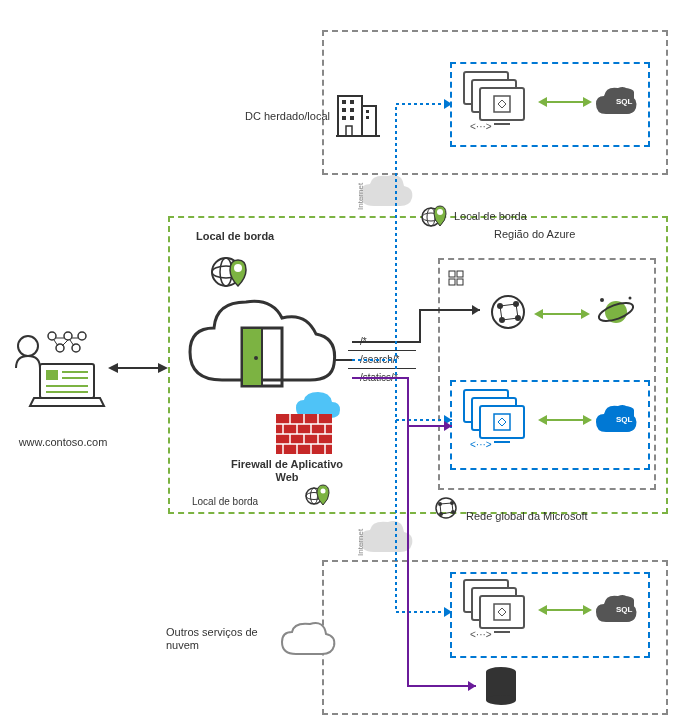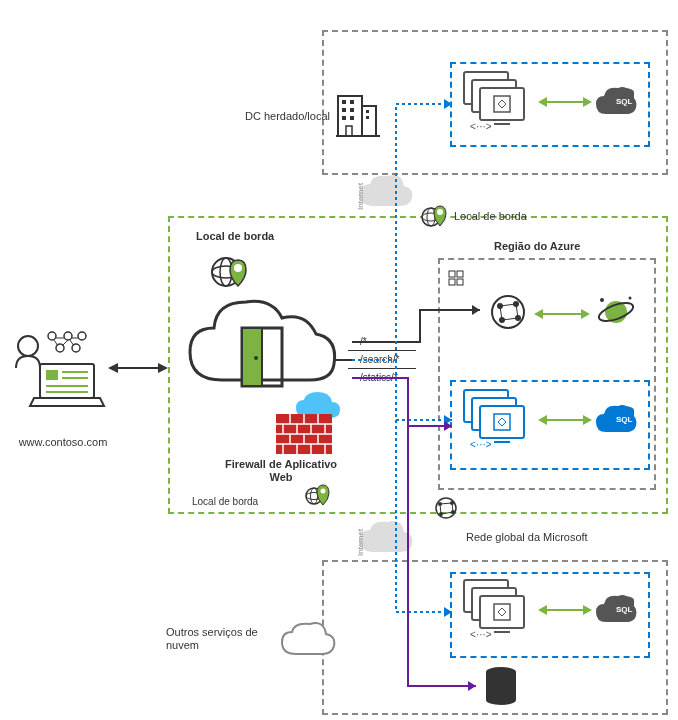--- a/index.html
+++ b/index.html
@@ -93,21 +93,21 @@
 <svg viewBox="0 0 28 28" width="28" height="28">
 <circle cx="10" cy="16" r="8" fill="#fff" stroke="#333" stroke-width="1.5"></circle>
 <ellipse cx="10" cy="16" rx="8" ry="3.5" fill="none" stroke="#333" stroke-width="1"></ellipse>
 <ellipse cx="10" cy="16" rx="3.5" ry="8" fill="none" stroke="#333" stroke-width="1"></ellipse>
 <path d="M19 5 Q25 5 25 13 Q25 19 19 25 Q13 19 13 13 Q13 5 19 5 Z" fill="#7cb342" stroke="#333" stroke-width="1"></path>
 <circle cx="19" cy="11" r="2.5" fill="#fff"></circle>
 </svg>
 </div>
 <div class="abs label" style="left:192px;top:496px;font-size:10px">Local de borda</div>
 
-<div class="abs label" style="left:221px;top:458px;width:120px;text-align:center;font-weight:600;line-height:1.2">
+<div class="abs label" style="left:227px;top:458px;width:120px;text-align:center;font-weight:600;line-height:1.2">
 <span>Firewall de Aplicativo Web</span>
 </div>
 
 <div class="abs" style="left:294px;top:390px;width:48px;height:32px">
 <svg viewBox="0 0 48 32" width="48" height="32">
 <path d="M14 28 Q2 28 2 18 Q2 10 10 10 Q12 2 24 2 Q36 2 38 12 Q46 12 46 20 Q46 28 36 28 Z" fill="#4fc3f7"></path>
 </svg>
 </div>
 
 <div class="abs" style="left:276px;top:414px;width:56px;height:40px">
@@ -144,21 +144,21 @@
 <rect x="6" y="30" width="4" height="4" fill="#333"></rect>
       <rect x="14" y="30" width="4" height="4" fill="#333"></rect>
 <rect x="10" y="40" width="6" height="10" fill="none" stroke="#333" stroke-width="1.5"></rect>
 <rect x="30" y="24" width="3" height="3" fill="#333"></rect>
       <rect x="30" y="30" width="3" height="3" fill="#333"></rect>
 <line x1="0" y1="50" x2="44" y2="50" stroke="#333" stroke-width="2"></line>
 </svg>
 </div>
 <div class="abs label" style="left:200px;top:110px;width:130px;text-align:right">DC herdado/local</div>
 
-<div class="abs label" style="left:494px;top:240px;font-weight:700">Região do Azure</div>
+<div class="abs label" style="left:494px;top:228px;font-weight:400">Região do Azure</div>
 
 <div class="abs" style="left:462px;top:70px;width:70px;height:62px">
 <svg viewBox="0 0 70 62" width="70" height="62">
 <rect x="2" y="2" width="44" height="32" rx="2" fill="#fff" stroke="#555" stroke-width="2"></rect>
 <rect x="10" y="10" width="44" height="32" rx="2" fill="#fff" stroke="#555" stroke-width="2"></rect>
 <rect x="18" y="18" width="44" height="32" rx="2" fill="#fff" stroke="#555" stroke-width="2"></rect>
 <rect x="32" y="26" width="16" height="16" fill="none" stroke="#555" stroke-width="1.5"></rect>
 <path d="M36 34 L40 30 L44 34 L40 38 Z" fill="none" stroke="#555" stroke-width="1"></path>
 <line x1="38" y1="50" x2="42" y2="50" stroke="#555" stroke-width="2"></line>
 <line x1="32" y1="54" x2="48" y2="54" stroke="#555" stroke-width="2"></line>
@@ -254,21 +254,21 @@
 <circle cx="8" cy="10" r="2" fill="#333"></circle>
       <circle cx="20" cy="9" r="2" fill="#333"></circle>
 <circle cx="9" cy="20" r="2" fill="#333"></circle>
       <circle cx="21" cy="18" r="2" fill="#333"></circle>
 <line x1="8" y1="10" x2="20" y2="9" stroke="#333"></line>
       <line x1="20" y1="9" x2="21" y2="18" stroke="#333"></line>
 <line x1="21" y1="18" x2="9" y2="20" stroke="#333"></line>
       <line x1="9" y1="20" x2="8" y2="10" stroke="#333"></line>
 </svg>
 </div>
-<div class="abs label" style="left:466px;top:531px">Rede global da Microsoft</div>
+<div class="abs label" style="left:466px;top:510px">Rede global da Microsoft</div>
 
 <div class="abs" style="left:358px;top:172px;width:58px;height:40px">
 <svg viewBox="0 0 58 40" width="58" height="40">
 <path d="M16 34 Q2 34 2 22 Q2 12 12 12 Q14 2 30 4 Q44 0 46 14 Q56 16 54 26 Q52 34 42 34 Z" fill="#ddd"></path>
 </svg>
 </div>
 <div class="abs" style="left:356px;top:210px;font-size:8px;color:#888;transform:rotate(-90deg);transform-origin:left top">Internet</div>
 
 <div class="abs" style="left:358px;top:518px;width:58px;height:40px">
 <svg viewBox="0 0 58 40" width="58" height="40">

